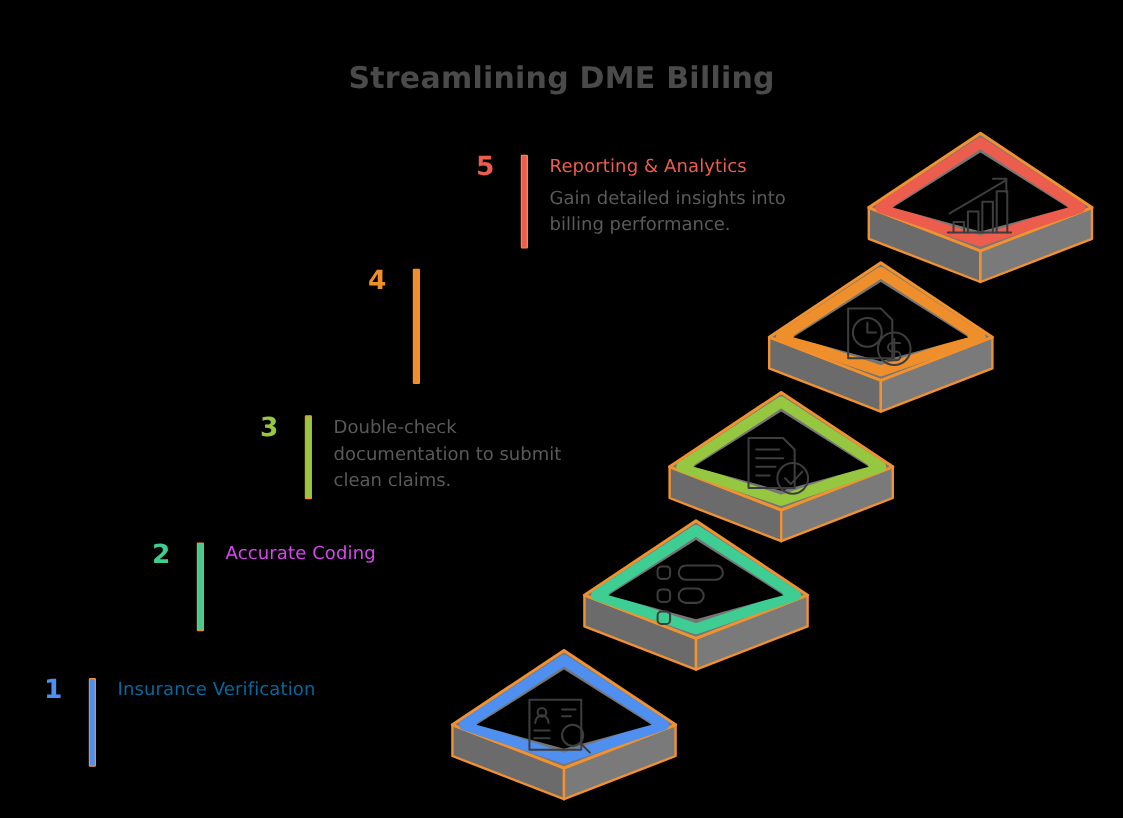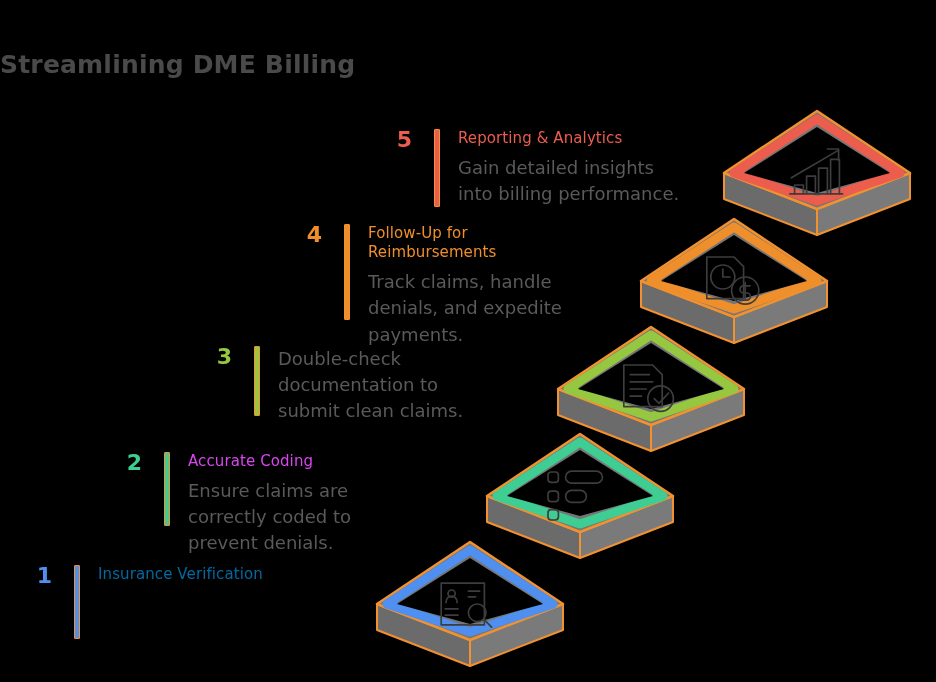--- a/index.html
+++ b/index.html
@@ -21,20 +21,21 @@
     width: 936px;
     height: 682px;
   }
 
   
   #title {
     position: absolute;
     left: 0;
     top: 50px;
     width: 936px;
+    text-align: center;
     font-size: 25px;
     font-weight: bold;
     color: #4a4a4a;
     letter-spacing: 0.2px;
     user-select: none;
   }
 
   
   #stair {
     position: absolute;
@@ -72,21 +73,21 @@
     flex: 1 1 auto;
   }
   .step-title {
     font-size: 15px;
     font-weight: normal;
     line-height: 1.28;
     margin: 0 0 7px 0;
     letter-spacing: 0.1px;
   }
   .step-desc {
-    font-size: 18px;
+    font-size: 15px;
     line-height: 1.45;
     color: #5a5a5a;
     margin: 0;
     max-width: 230px;
   }
 
   
   #step-5 { left: 378px; top: 129px; }
   #step-4 { left: 288px; top: 224px; }
   #step-3 { left: 198px; top: 346px; }
@@ -199,40 +200,35 @@
     <div class="step-bar" style="background:#ec5d4e"></div>
     <div class="step-text">
       <p class="step-title" style="color:#ec5d4e">Reporting &amp; Analytics</p>
       <p class="step-desc">Gain detailed insights into billing performance.</p>
     </div>
   </div>
 
   <div class="step-block" id="step-4">
     <div class="step-num" style="color:#ef8f2c">4</div>
     <div class="step-bar" style="background:#ef8f2c"></div>
-    <div class="step-text">
-      <p class="step-title" style="color:#ef8f2c; max-width:170px">Follow-Up for Reimbursements</p>
-      <p class="step-desc">Track claims, handle denials, and expedite payments.</p>
-    </div>
   </div>
 
   <div class="step-block" id="step-3">
     <div class="step-num" style="color:#95c840">3</div>
     <div class="step-bar" style="background:#95c840"></div>
     <div class="step-text">
       <p class="step-desc" style="max-width:215px">Double-check documentation to submit clean claims.</p>
     </div>
   </div>
 
   <div class="step-block" id="step-2">
     <div class="step-num" style="color:#3ece94">2</div>
     <div class="step-bar" style="background:#3ece94"></div>
     <div class="step-text">
       <p class="step-title" style="color:#d946ef">Accurate Coding</p>
-      <p class="step-desc" style="max-width:235px">Ensure claims are correctly coded to prevent denials.</p>
     </div>
   </div>
 
   <div class="step-block" id="step-1">
     <div class="step-num" style="color:#4e8ff0">1</div>
     <div class="step-bar" style="background:#4e8ff0"></div>
     <div class="step-text">
       <p class="step-title" style="color:#0369a1">Insurance Verification</p>
     </div>
   </div>

